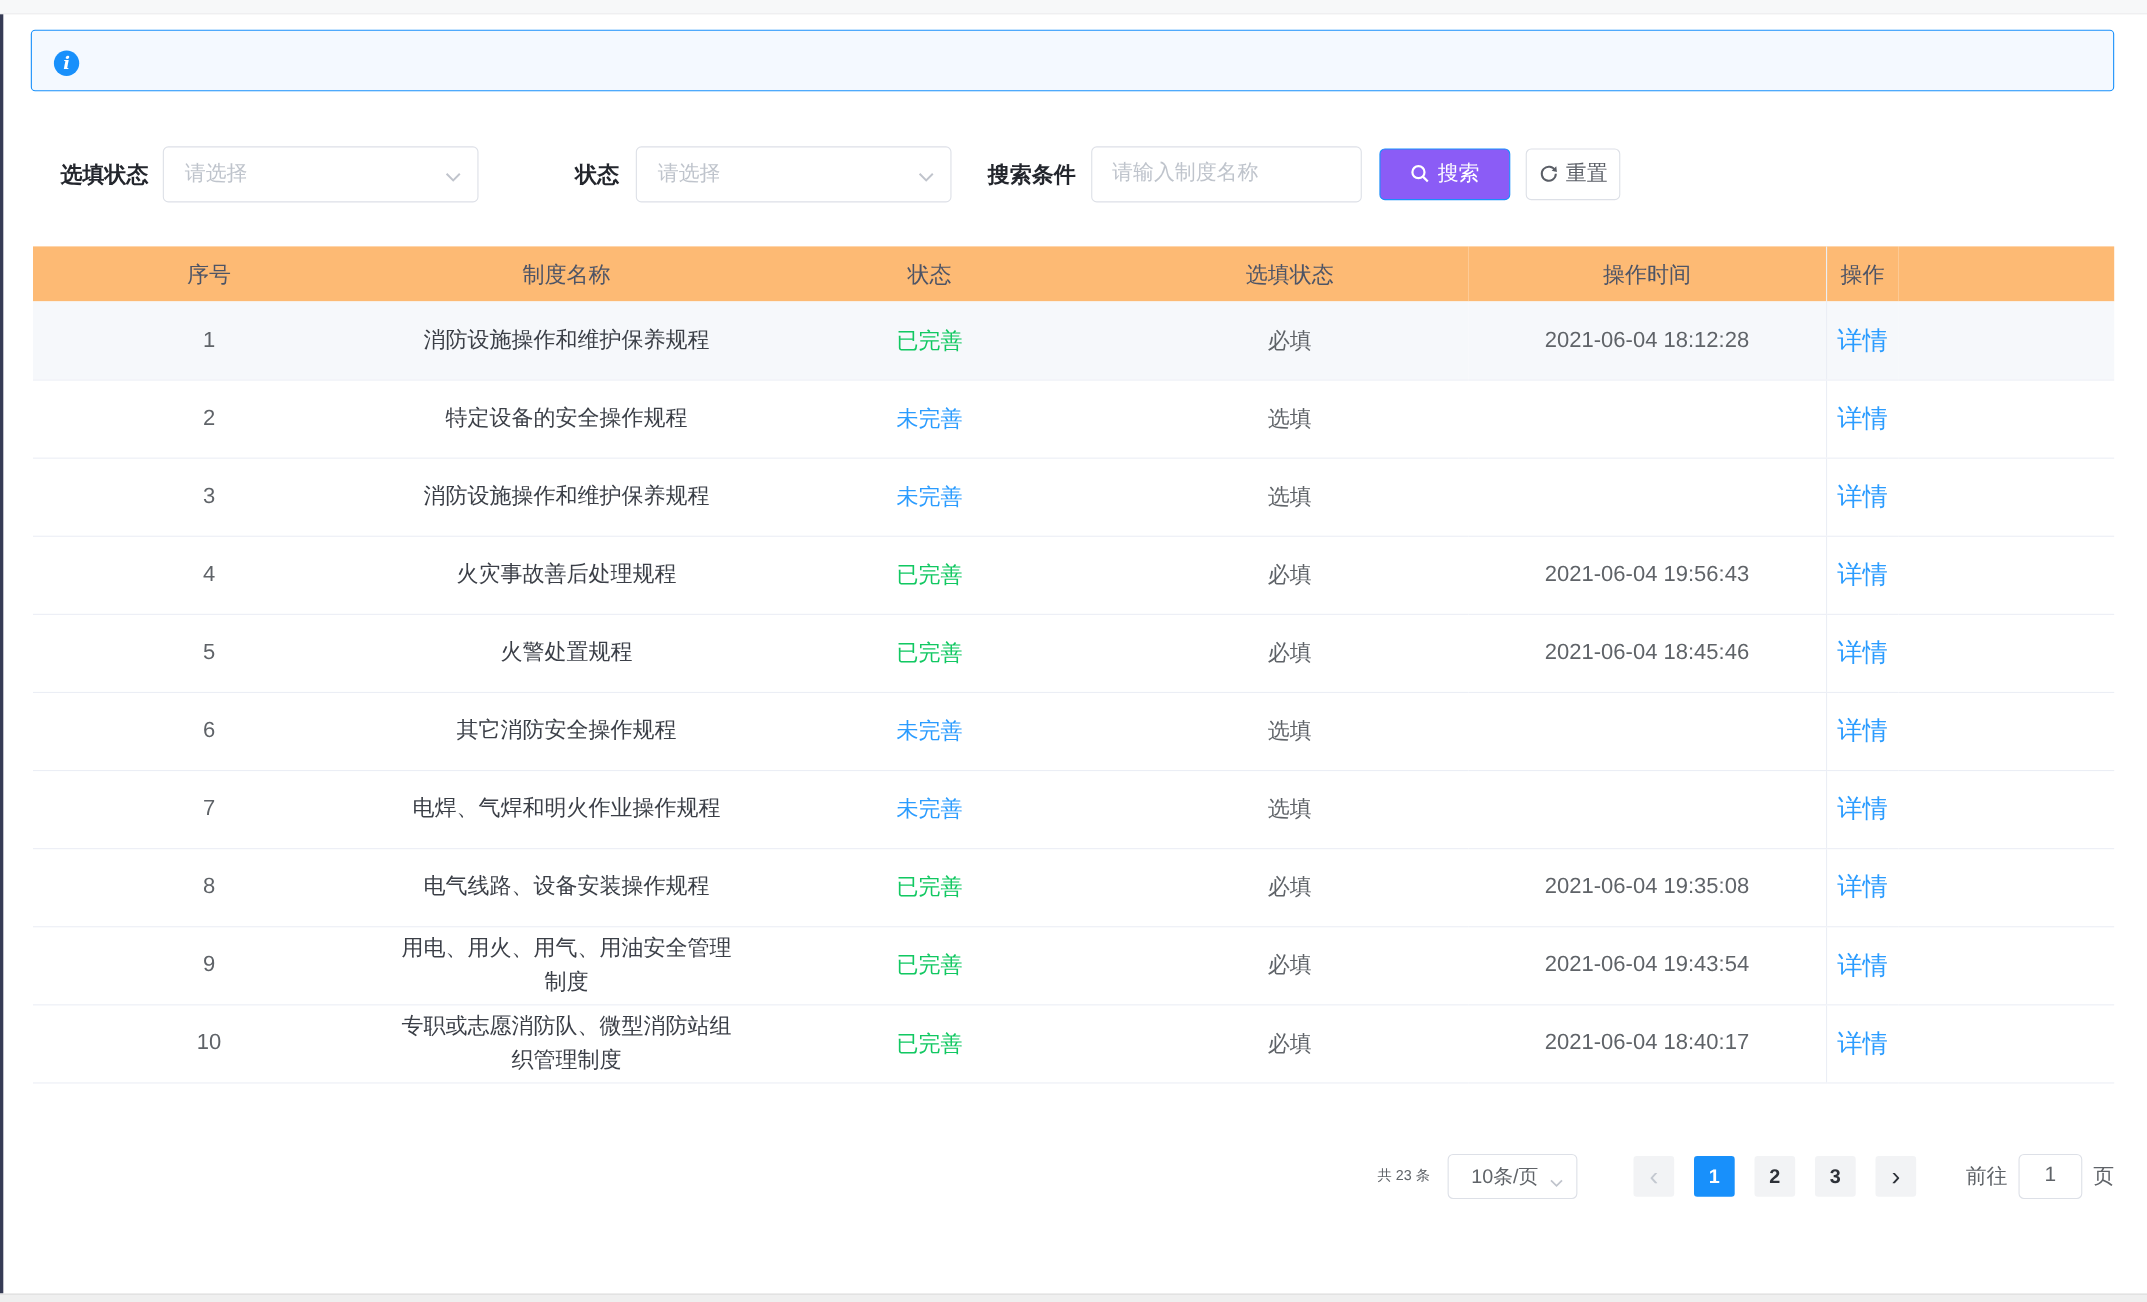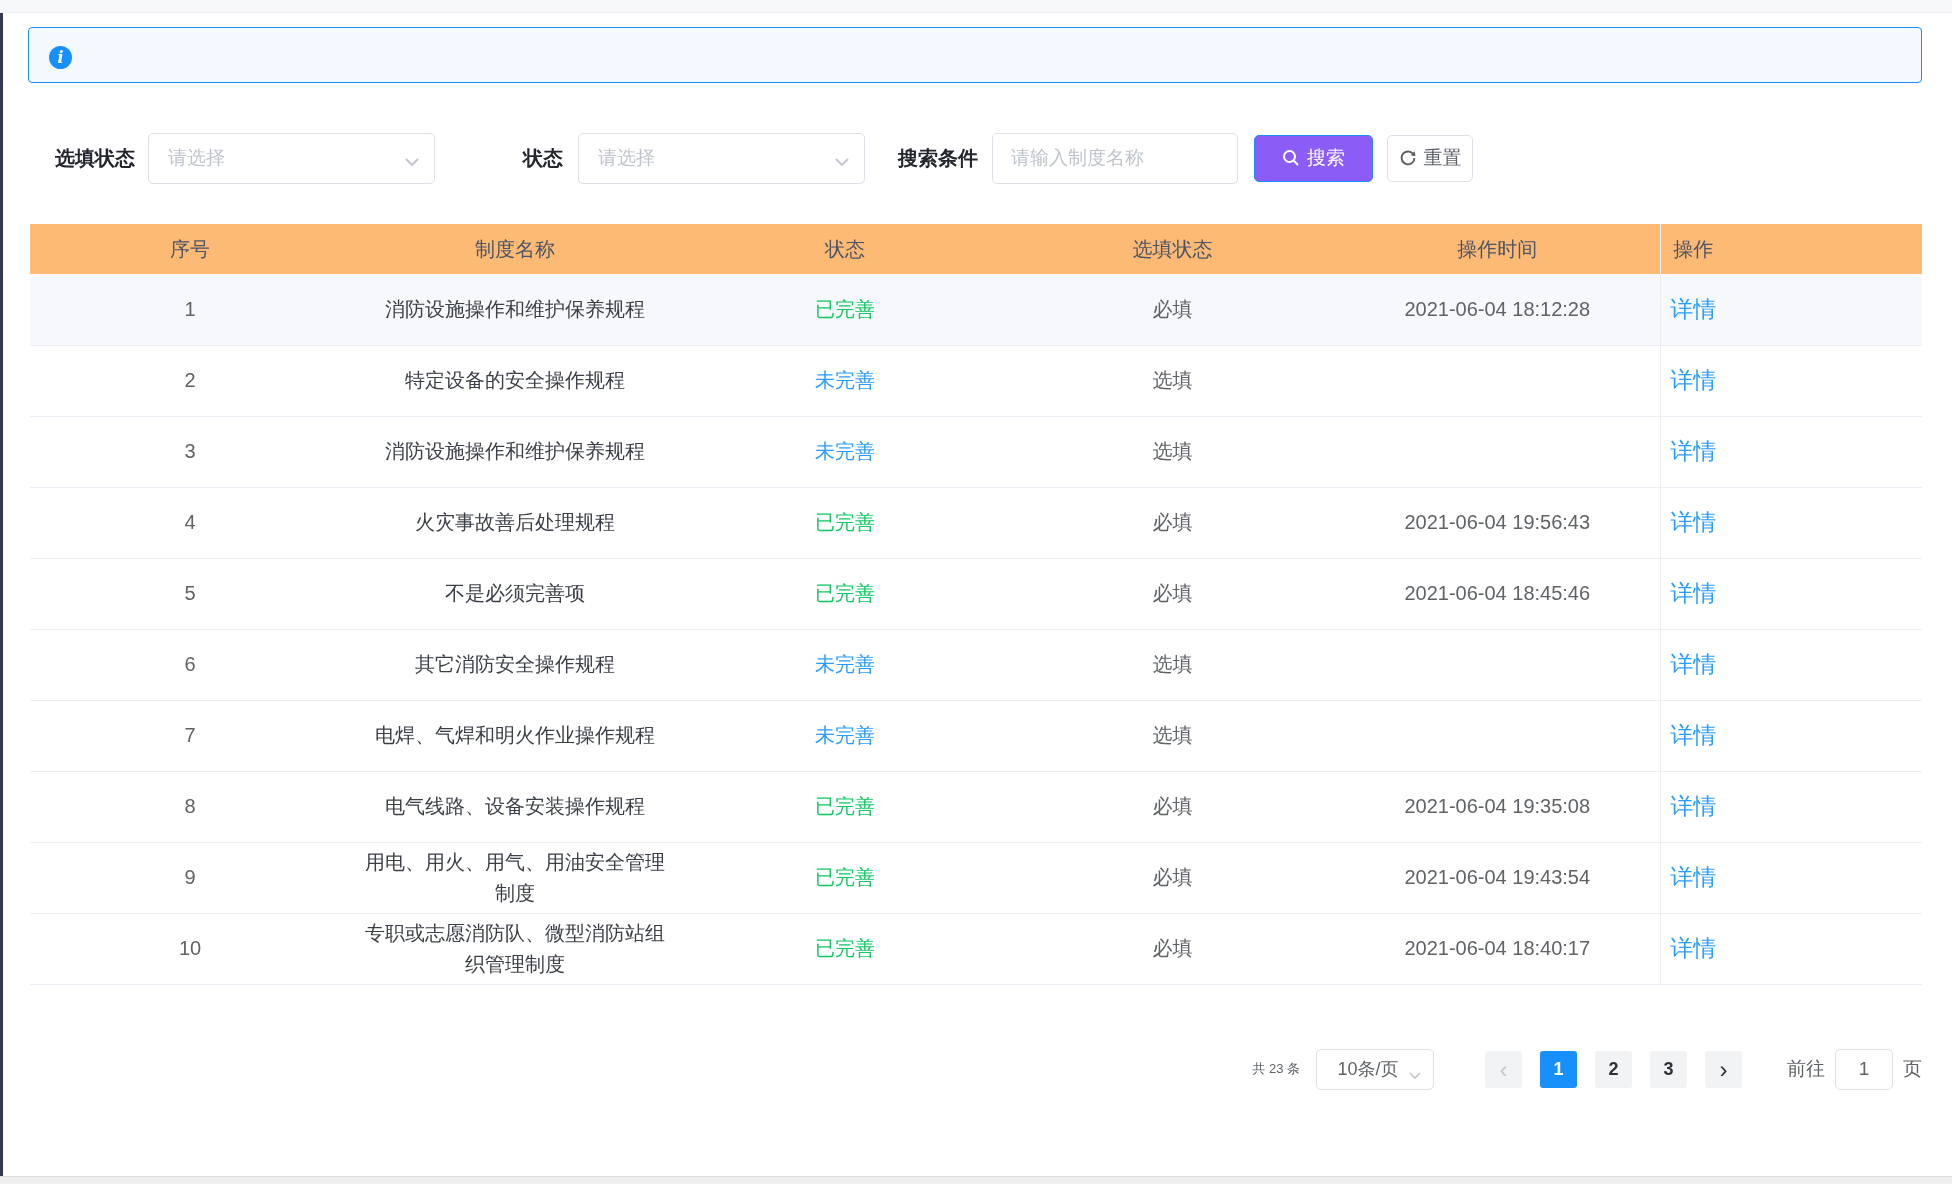--- a/index.html
+++ b/index.html
@@ -188,21 +188,21 @@
           </td>
           <td><span class="st-done">已完善</span></td>
           <td>必填</td>
           <td>2021-06-04 19:56:43</td>
           <td class="col-action"><a class="detail-link">详情</a></td>
           <td></td>
         </tr>
         <tr>
           <td>5</td>
           <td>
-            <div class="cell-name-wrap">不是必须完善项</div>
+            <div class="cell-name-wrap">火警处置规程</div>
           </td>
           <td><span class="st-done">已完善</span></td>
           <td>必填</td>
           <td>2021-06-04 18:45:46</td>
           <td class="col-action"><a class="detail-link">详情</a></td>
           <td></td>
         </tr>
         <tr>
           <td>6</td>
           <td>

